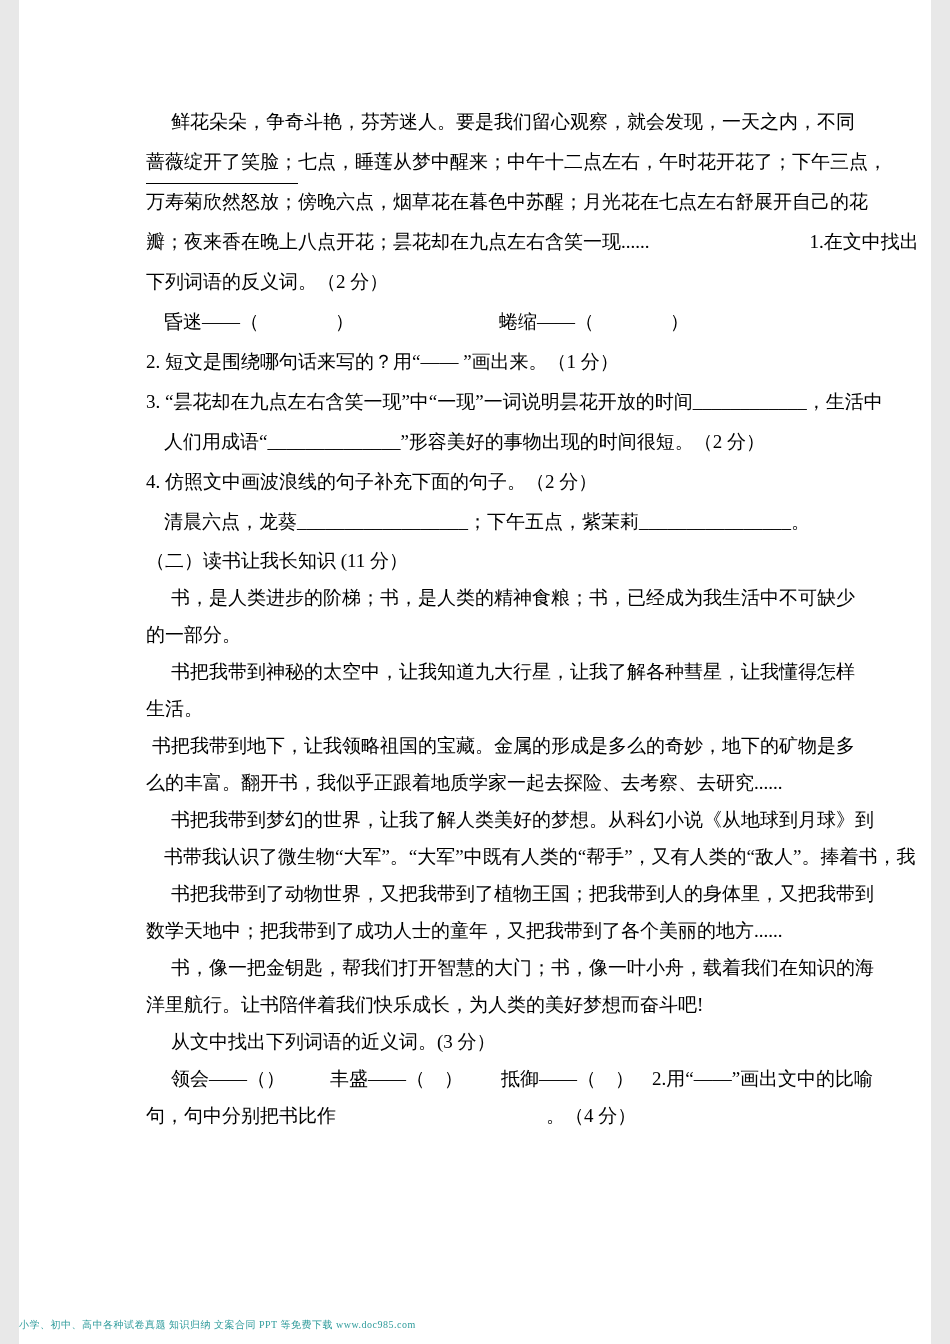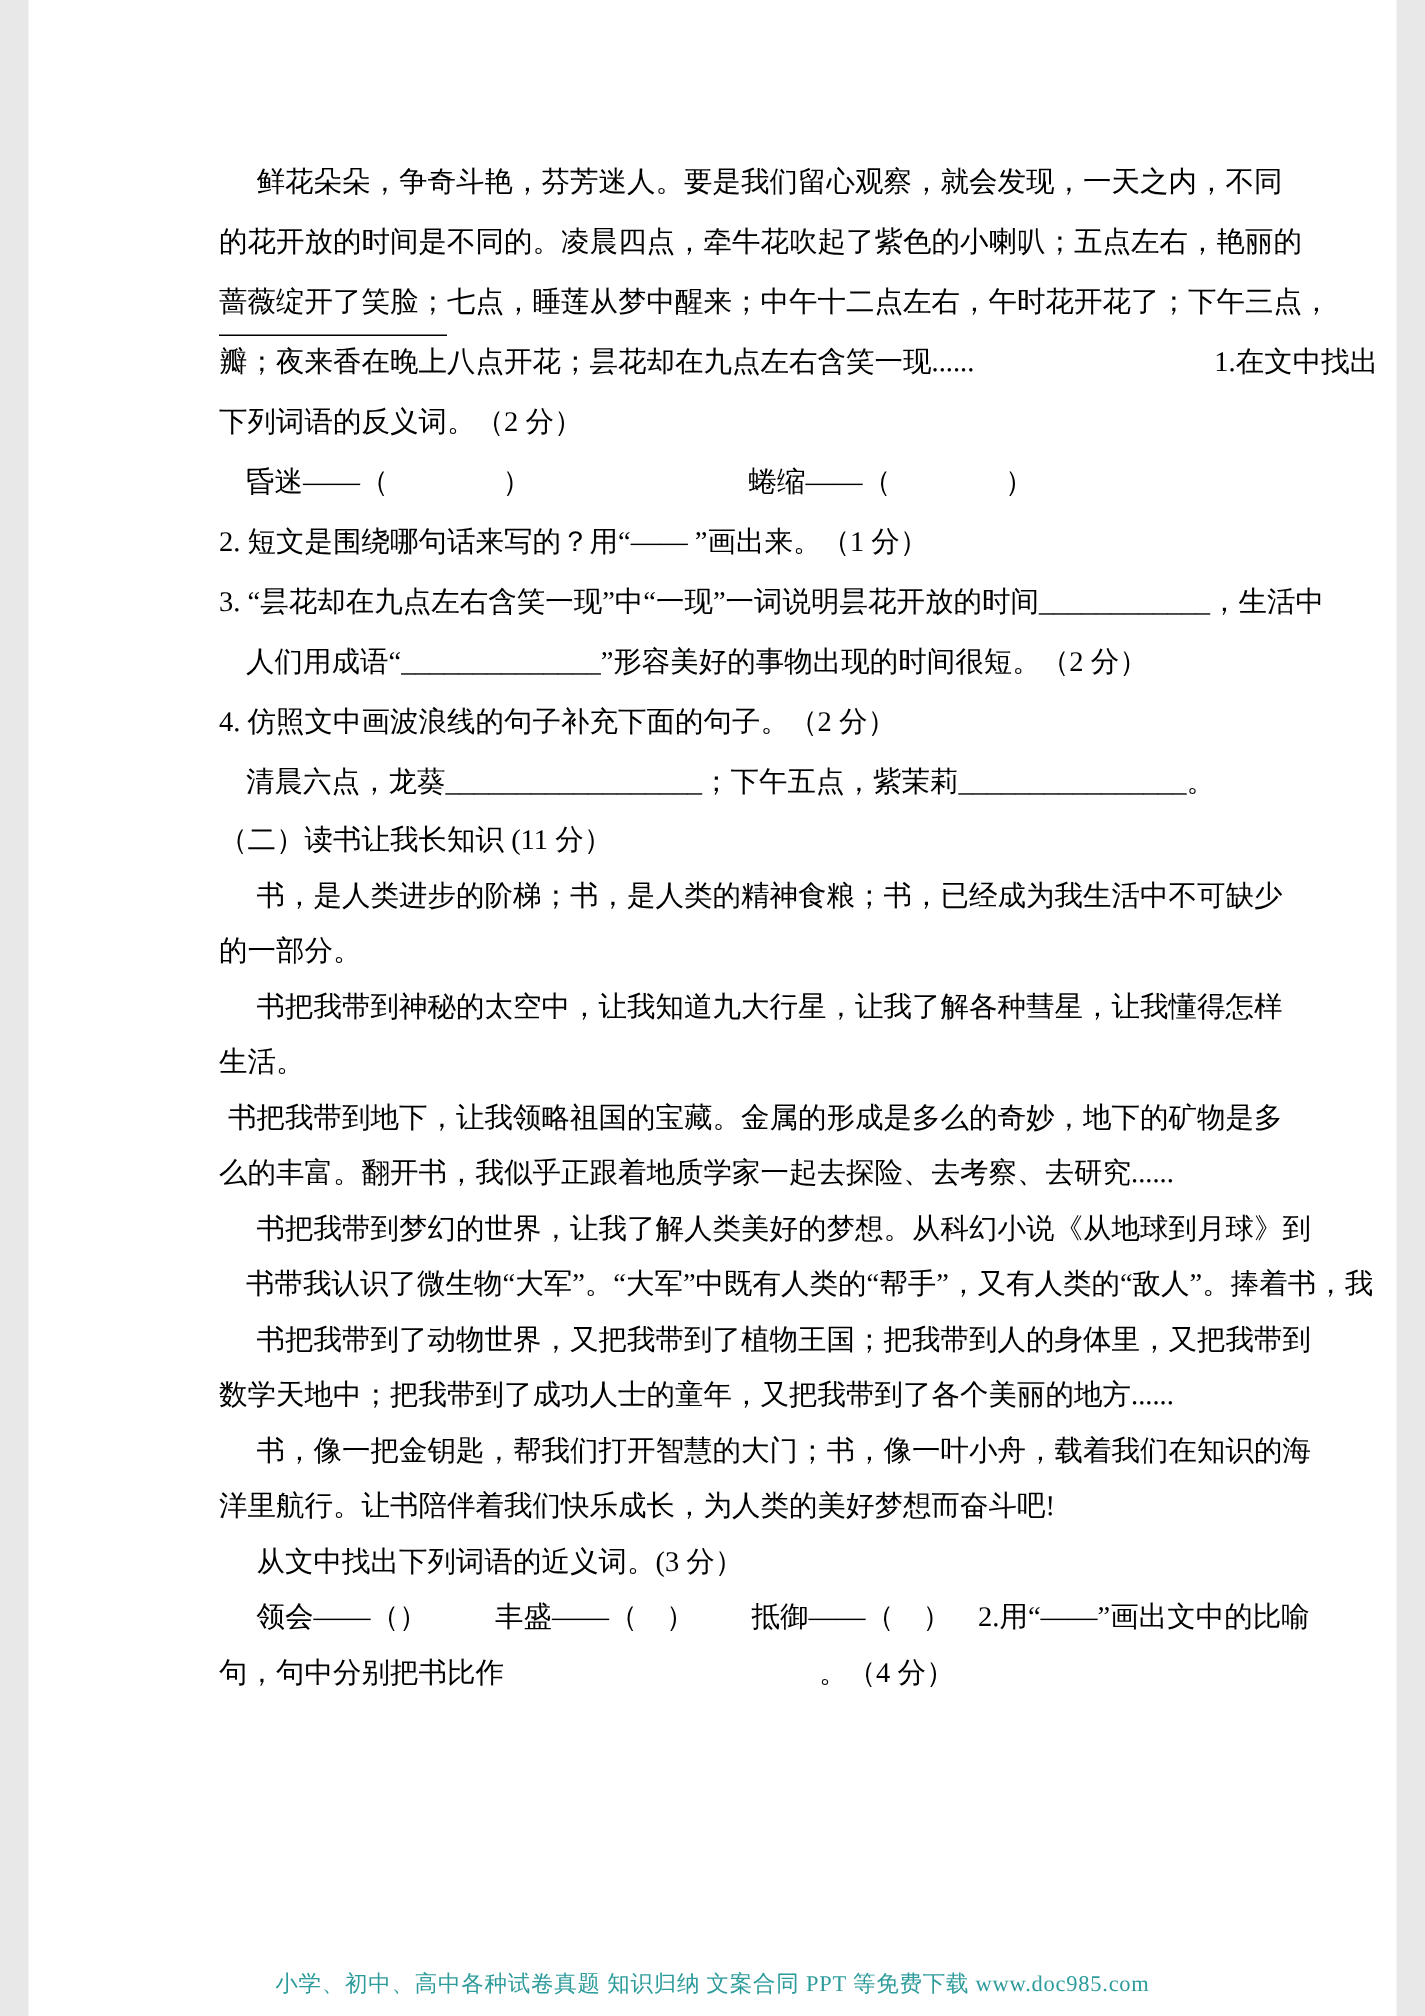--- a/index.html
+++ b/index.html
@@ -18,37 +18,36 @@
   .s1 .ln { line-height:40px; }
   .s2 .ln { line-height:37px; }
   .i25 { padding-left:25px; }
   .i18 { padding-left:18px; }
   .i6  { padding-left:6px;text-align:right; }
   .heading { text-align:left; white-space:normal; }
   .underlined { border-bottom:1.5px solid #000; padding-bottom:11px; }
   .sp { display:inline-block; height:1px; vertical-align:baseline; }
   .footer {
     position:absolute; left:0; right:0; bottom:12px;
-    text-align:center;
-    font-size:15px;
+    font-size:10px;
     color:#2E9B9B;
     letter-spacing:0.5px;
     white-space:nowrap;
   }
 </style>
 </head>
 <body>
 
 <div class="page">
   <div class="content">
 
     <div class="s1">
       <div class="ln i25"><span>鲜花朵朵，争奇斗艳，芬芳迷人。要是我们留心观察，就会发现，一天之内，不同</span></div>
-      <div class="ln"><span>的花开放的时间是不同的。凌晨四点，牵牛花吹起了紫色的小喇叭；五点左右，艳丽的</span></div>
       <div class="ln"><span class="underlined">蔷薇绽开了笑脸；</span><span>七点，睡莲从梦中醒来；中午十二点左右，午时花开花了；下午三点，</span></div>
+      <div class="ln"><span>万寿菊欣然怒放；傍晚六点，烟草花在暮色中苏醒；月光花在七点左右舒展开自己的花</span></div>
       <div class="ln"><span>瓣；夜来香在晚上八点开花；昙花却在九点左右含笑一现......</span><span class="sp" style="width:160px"></span><span>1.在文中找出</span></div>
       <div class="ln"><span>下列词语的反义词。（2 分）</span></div>
       <div class="ln i18"><span>昏迷——（　　　　）</span><span class="sp" style="width:145px"></span><span>蜷缩——（　　　　）</span></div>
       <div class="ln"><span>2. 短文是围绕哪句话来写的？用“—— ”画出来。（1 分）</span></div>
       <div class="ln"><span>3. “昙花却在九点左右含笑一现”中“一现”一词说明昙花开放的时间____________，生活中</span></div>
       <div class="ln i18"><span>人们用成语“______________”形容美好的事物出现的时间很短。（2 分）</span></div>
       <div class="ln"><span>4. 仿照文中画波浪线的句子补充下面的句子。（2 分）</span></div>
       <div class="ln i18"><span>清晨六点，龙葵__________________；下午五点，紫茉莉________________。</span></div>
     </div>
 

